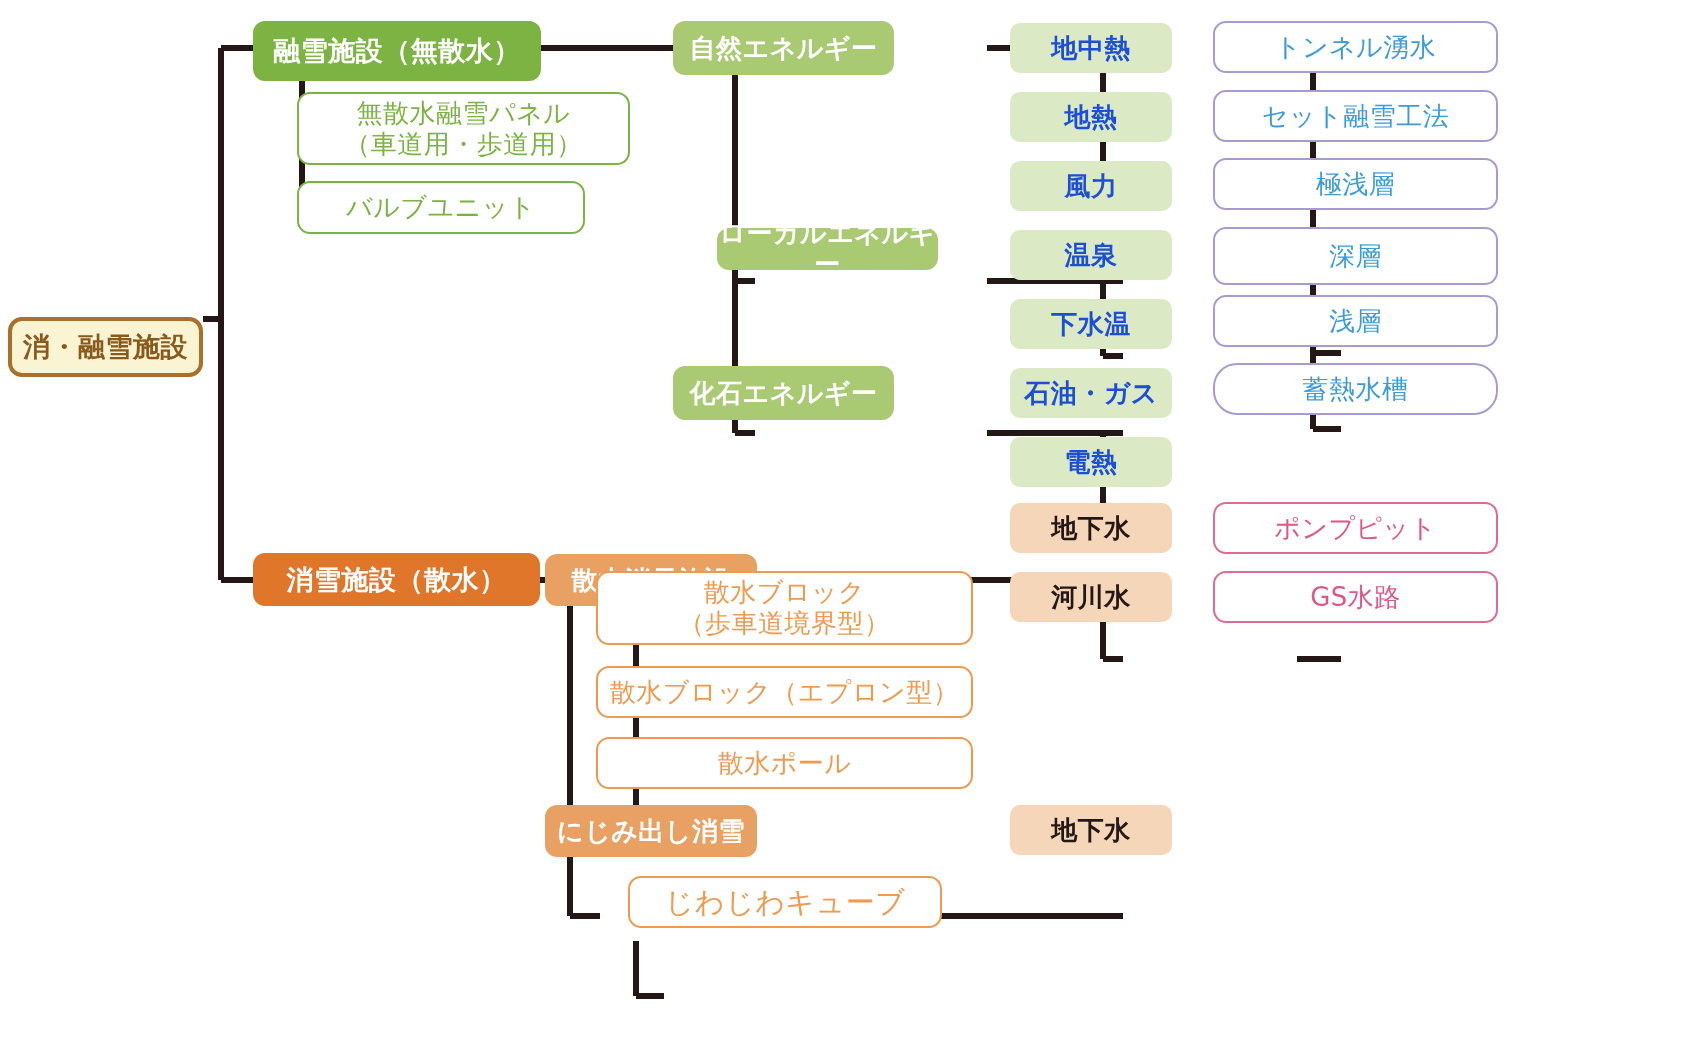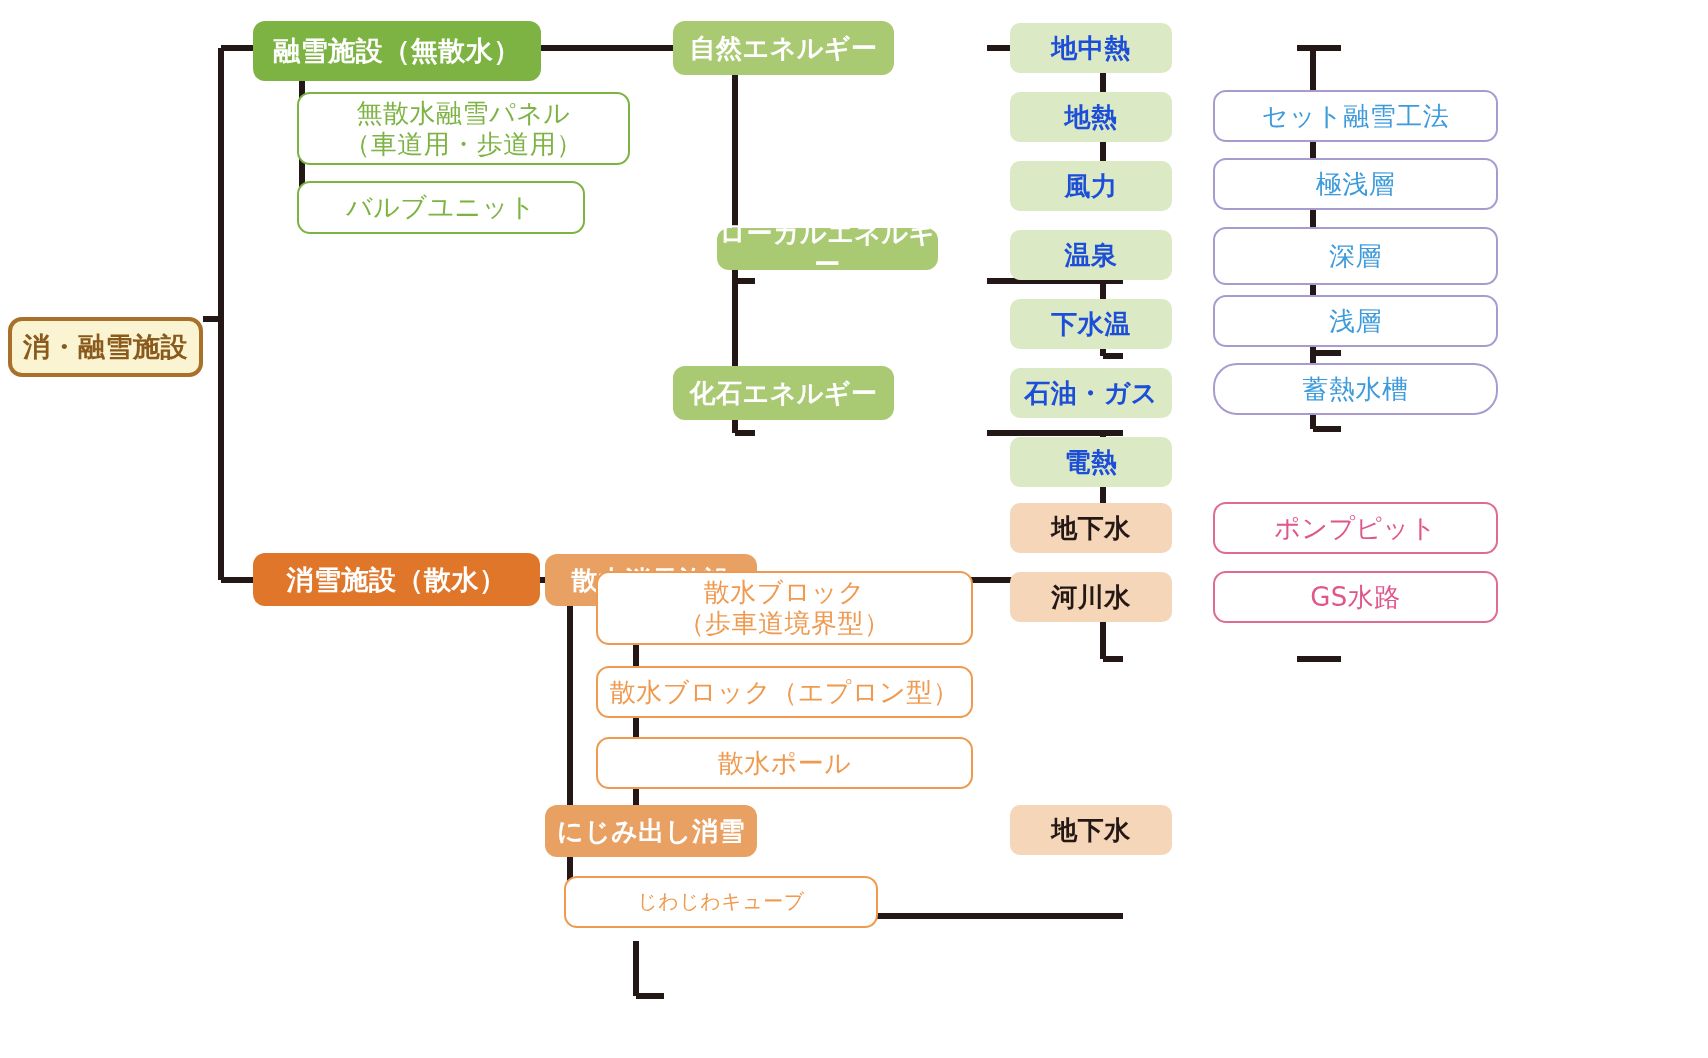--- a/index.html
+++ b/index.html
@@ -199,20 +199,21 @@
   <div class="node n-green3" style="left:1010px;top:161px;width:162px;height:50px;font-size:26px;">風力</div>
 
   <div class="node n-green3" style="left:1010px;top:230px;width:162px;height:50px;font-size:26px;">温泉</div>
 
   <div class="node n-green3" style="left:1010px;top:299px;width:162px;height:50px;font-size:26px;">下水温</div>
 
   <div class="node n-green3" style="left:1010px;top:368px;width:162px;height:50px;font-size:26px;">石油・ガス</div>
 
   <div class="node n-green3" style="left:1010px;top:437px;width:162px;height:50px;font-size:26px;">電熱</div>
 
+  <div class="node n-purpleout" style="left:1213px;top:21px;width:285px;height:52px;font-size:26px;">トンネル湧水</div>
 
   <div class="node n-purpleout" style="left:1213px;top:90px;width:285px;height:52px;font-size:26px;">セット融雪工法</div>
 
   <div class="node n-purpleout" style="left:1213px;top:158px;width:285px;height:52px;font-size:26px;">極浅層</div>
 
   <div class="node n-purpleout" style="left:1213px;top:227px;width:285px;height:58px;font-size:26px;">深層</div>
 
   <div class="node n-purpleout" style="left:1213px;top:295px;width:285px;height:52px;font-size:26px;">浅層</div>
 
   <div class="node n-purpleout" style="left:1213px;top:363px;width:285px;height:52px;font-size:26px;border-radius:24px;">蓄熱水槽</div>
@@ -223,21 +224,21 @@
 
   <div class="node n-orangeout" style="left:596px;top:571px;width:377px;height:74px;font-size:26px;">散水ブロック
 （歩車道境界型）</div>
 
   <div class="node n-orangeout" style="left:596px;top:666px;width:377px;height:52px;font-size:26px;">散水ブロック（エプロン型）</div>
 
   <div class="node n-orangeout" style="left:596px;top:737px;width:377px;height:52px;font-size:26px;">散水ポール</div>
 
   <div class="node n-orange2" style="left:545px;top:805px;width:212px;height:52px;font-size:26px;">にじみ出し消雪</div>
 
-  <div class="node n-orangeout" style="left:564px;top:876px;width:314px;height:52px;font-size:20px;">じわじわキューブ</div>
+  <div class="node n-orangeout" style="left:628px;top:876px;width:314px;height:52px;font-size:29px;">じわじわキューブ</div>
 
   <div class="node n-orange3" style="left:1010px;top:503px;width:162px;height:50px;font-size:26px;">地下水</div>
 
   <div class="node n-orange3" style="left:1010px;top:572px;width:162px;height:50px;font-size:26px;">河川水</div>
 
   <div class="node n-orange3" style="left:1010px;top:805px;width:162px;height:50px;font-size:26px;">地下水</div>
 
   <div class="node n-pinkout" style="left:1213px;top:502px;width:285px;height:52px;font-size:26px;">ポンプピット</div>
 
   <div class="node n-pinkout" style="left:1213px;top:571px;width:285px;height:52px;font-size:26px;">GS水路</div>

